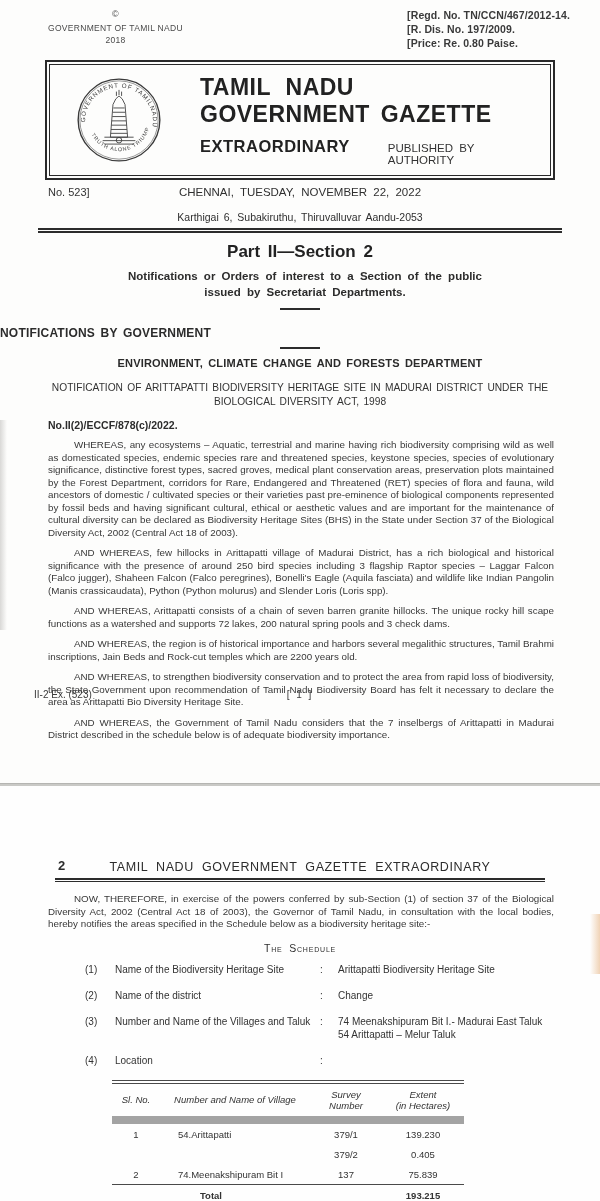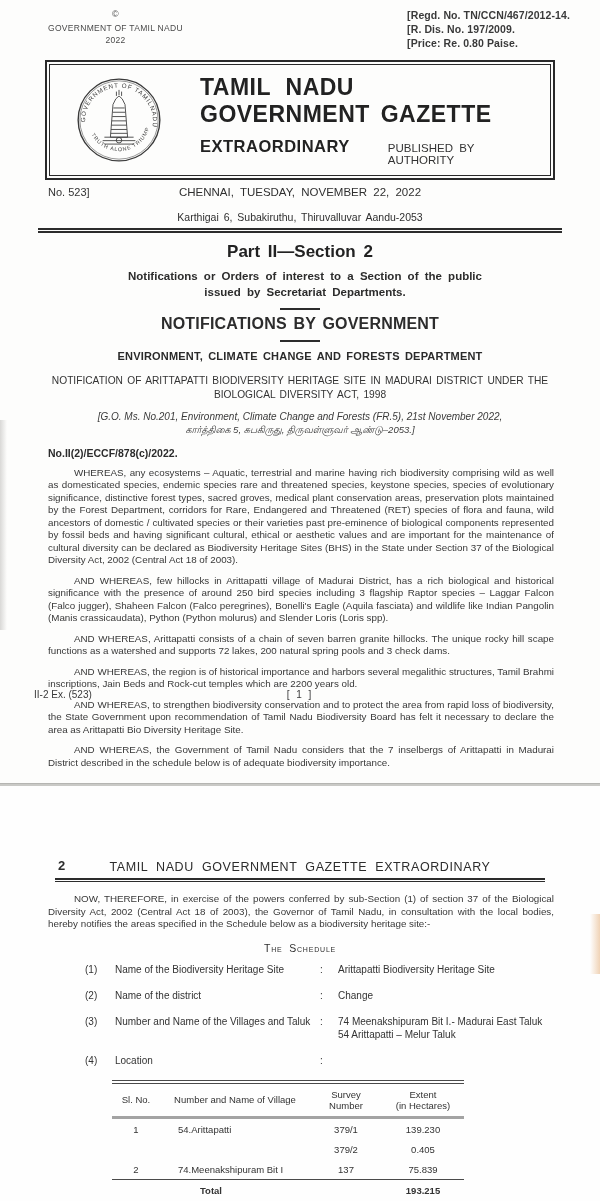--- a/index.html
+++ b/index.html
@@ -37,21 +37,21 @@
   .issue-no { position: absolute; left: 48px; top: 0; font-size: 11px; color: #333; }
   .date-l1 { font-size: 11.5px; color: #2f2f2f; word-spacing: 3px; }
   .date-l2 { font-size: 10.5px; color: #2f2f2f; margin-top: 13px; word-spacing: 2px; }
 
   .rule-heavy { margin: 5px 38px 0; height: 5px; border-top: 2px solid #2c2c2c; border-bottom: 2px solid #2c2c2c; }
 
   .part-heading { margin-top: 9px; text-align: center; font-size: 17px; font-weight: bold; color: #222; word-spacing: 3px; }
   .part-sub { margin-top: 6px; text-align: center; font-size: 11.5px; font-weight: bold; color: #2c2c2c; line-height: 1.45; word-spacing: 3px; padding-left: 10px; }
 
   .short-rule { width: 40px; border-top: 2px solid #2c2c2c; margin: 7px auto 0; }
-  .notif-heading { margin-top: 5px; text-align: center; font-size: 16px; font-weight: bold; color: #2c2c2c; word-spacing: 2px; letter-spacing: .2px; }
+  .notif-heading { margin-top: 16px; font-size: 12px; font-weight: bold; color: #2c2c2c; word-spacing: 2px; letter-spacing: .2px; }
   .dept-heading { margin-top: 8px; text-align: center; font-size: 11px; font-weight: bold; color: #2a2a2a; word-spacing: 2px; letter-spacing: .2px; }
 
   .notif-title { margin: 12px 40px 0; text-align: center; font-size: 10.2px; color: #333; line-height: 1.4; word-spacing: 1.5px; }
   .go-ref { margin-top: 8px; text-align: center; font-size: 10px; font-style: italic; color: #3a3a3a; line-height: 1.35; }
   .go-ref .tamil { font-size: 9.5px; }
   .order-no { margin: 10px 0 0 48px; font-size: 10.5px; font-weight: bold; color: #2c2c2c; }
 
   .body-paras { margin: 2px 46px 0 48px; }
   .body-paras p { margin-top: 8px; font-size: 9.8px; line-height: 12.5px; text-align: justify; text-indent: 26px; color: #383838; }
 
@@ -70,21 +70,21 @@
   .p2-opening { margin: 11px 46px 0 48px; font-size: 9.8px; line-height: 12.5px; text-align: justify; text-indent: 26px; color: #383838; }
 
   .schedule-heading { margin-top: 11px; text-align: center; font-size: 10.5px; color: #2e2e2e; font-variant: small-caps; letter-spacing: .8px; word-spacing: 3px; }
 
   .schedule-list { margin: 9px 45px 0 85px; }
   .schedule-item { display: grid; grid-template-columns: 30px 205px 18px 1fr; margin-bottom: 13px; font-size: 10px; color: #333; line-height: 13px; }
   .pre-line { white-space: pre-line; }
 
   .tbl-wrap { margin: 12px 0 0 112px; width: 352px; }
   table.schedule-table { border-collapse: collapse; width: 100%; font-size: 9.5px; color: #333; border-top: 4px double #4a4a4a; border-bottom: 4px double #4a4a4a; }
-  .schedule-table th { font-weight: normal; border-bottom: 3px solid #a3a3a3; padding: 5px 2px; vertical-align: middle; line-height: 11px; }
+  .schedule-table th { font-style: italic; font-weight: normal; border-bottom: 8px solid #a3a3a3; padding: 5px 2px; vertical-align: middle; line-height: 11px; }
   .schedule-table td { padding: 5px 2px 4px; vertical-align: top; }
   .col-sl { width: 48px; text-align: center; }
   .col-village { width: 150px; text-align: left; padding-left: 18px !important; }
   th.col-village { text-align: center; padding-left: 2px !important; }
   .col-survey { width: 72px; text-align: center; }
   .col-extent { width: 82px; text-align: center; }
   .row-above-total td { border-bottom: 1px solid #4a4a4a; }
   .total-row td { font-weight: bold; padding: 5px 2px; }
   .total-label { text-align: center; }
 
@@ -94,21 +94,21 @@
 </head>
 <body>
 
 <div class="page page1">
   <div class="edge-smudge"></div>
 
   <div class="top-row">
     <div class="pub-block">
       <div class="copy">©</div>
       <div>GOVERNMENT OF TAMIL NADU</div>
-      <div>2022</div>
+      <div>2018</div>
     </div>
     <div class="regd-block">
       <div>[Regd.  No. TN/CCN/467/2012-14.</div>
       <div>[R. Dis. No. 197/2009.</div>
       <div>[Price:  Re. 0.80 Paise.</div>
     </div>
   </div>
 
   <div class="masthead">
     <div class="masthead-inner">
@@ -162,24 +162,20 @@
   <div class="notif-heading">NOTIFICATIONS BY GOVERNMENT</div>
   <div class="short-rule"></div>
 
   <div class="dept-heading">ENVIRONMENT, CLIMATE CHANGE AND FORESTS DEPARTMENT</div>
 
   <div class="notif-title">
     <div>NOTIFICATION OF ARITTAPATTI BIODIVERSITY HERITAGE SITE  IN MADURAI DISTRICT UNDER THE</div>
     <div>BIOLOGICAL DIVERSITY ACT, 1998</div>
   </div>
 
-  <div class="go-ref">
-    <div>[G.O. Ms. No.201, Environment, Climate Change and Forests (FR.5), 21st November 2022,</div>
-    <div class="tamil">கார்த்திகை 5, சுபகிருது, திருவள்ளுவர் ஆண்டு–2053.]</div>
-  </div>
 
   <div class="order-no">No.II(2)/ECCF/878(c)/2022.</div>
 
   <div class="body-paras">
     <p>WHEREAS, any ecosystems – Aquatic, terrestrial and marine having rich biodiversity comprising wild as well as domesticated species, endemic species rare and threatened species, keystone species, species of evolutionary significance, distinctive forest types, sacred groves, medical plant conservation areas, preservation plots maintained by the Forest Department, corridors for Rare, Endangered and Threatened (RET) species of flora and fauna, wild ancestors of domestic / cultivated species or their varieties past pre-eminence of biological components represented by fossil beds and having significant cultural, ethical or aesthetic values and are important for the maintenance of cultural diversity can be declared as Biodiversity Heritage Sites (BHS) in the State under Section 37 of the Biological Diversity Act, 2002 (Central Act 18 of 2003).</p>
     <p>AND WHEREAS, few hillocks in Arittapatti village of Madurai District, has a rich biological and historical significance with the presence of around 250 bird species including 3 flagship Raptor species – Laggar Falcon (Falco jugger), Shaheen Falcon (Falco peregrines), Bonelli's Eagle (Aquila fasciata) and wildlife like Indian Pangolin (Manis crassicaudata), Python (Python molurus) and Slender Loris (Loris spp).</p>
     <p>AND WHEREAS, Arittapatti consists of a chain of seven barren granite hillocks.  The unique rocky hill scape functions as a watershed and supports 72 lakes, 200 natural spring pools and 3 check dams.</p>
     <p>AND WHEREAS, the region is of historical importance and harbors several megalithic structures, Tamil Brahmi inscriptions, Jain Beds and Rock-cut temples which are 2200 years old.</p>
     <p>AND WHEREAS, to strengthen biodiversity conservation and to protect the area from rapid loss of biodiversity, the State Government upon recommendation of Tamil Nadu Biodiversity Board has felt it necessary to declare the area as Arittapatti Bio Diversity Heritage Site.</p>
     <p>AND WHEREAS, the Government of Tamil Nadu considers that the 7 inselbergs of Arittapatti in Madurai District described in the schedule below is of adequate biodiversity importance.</p>

